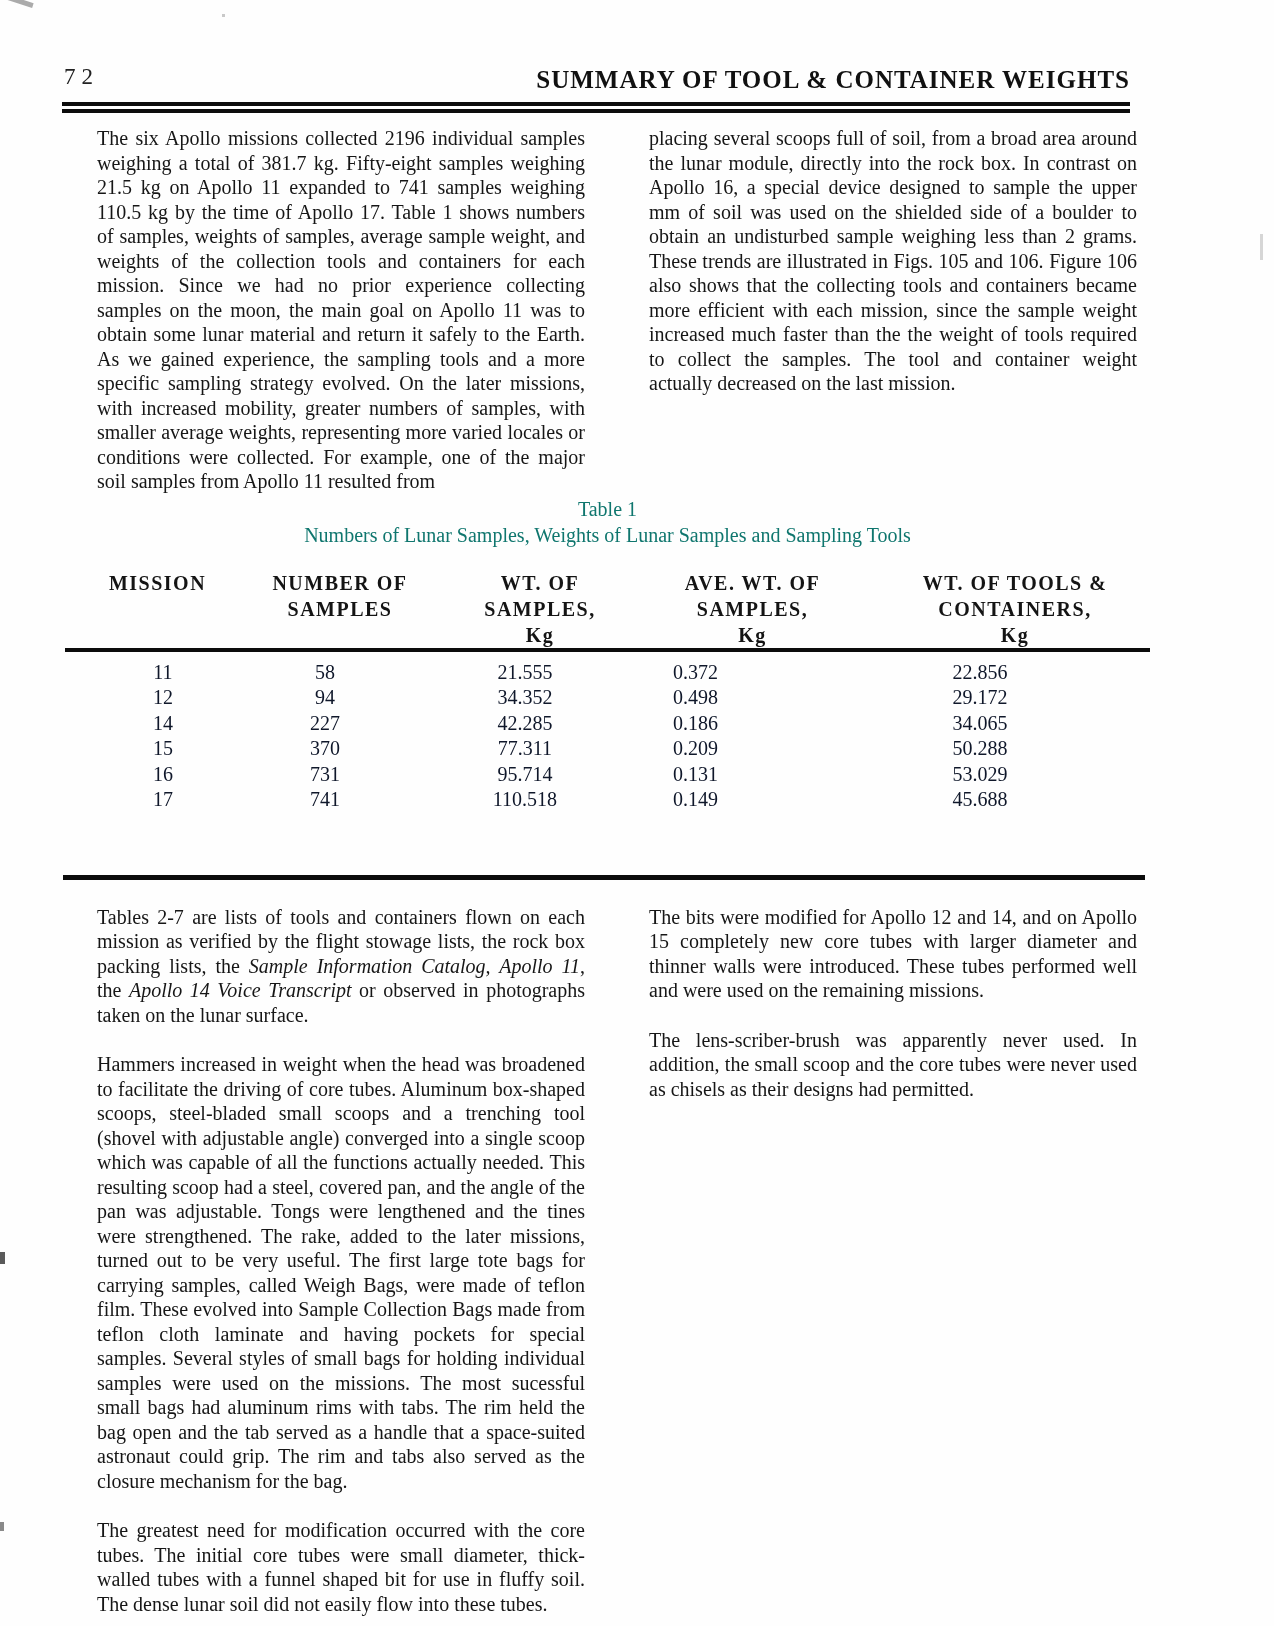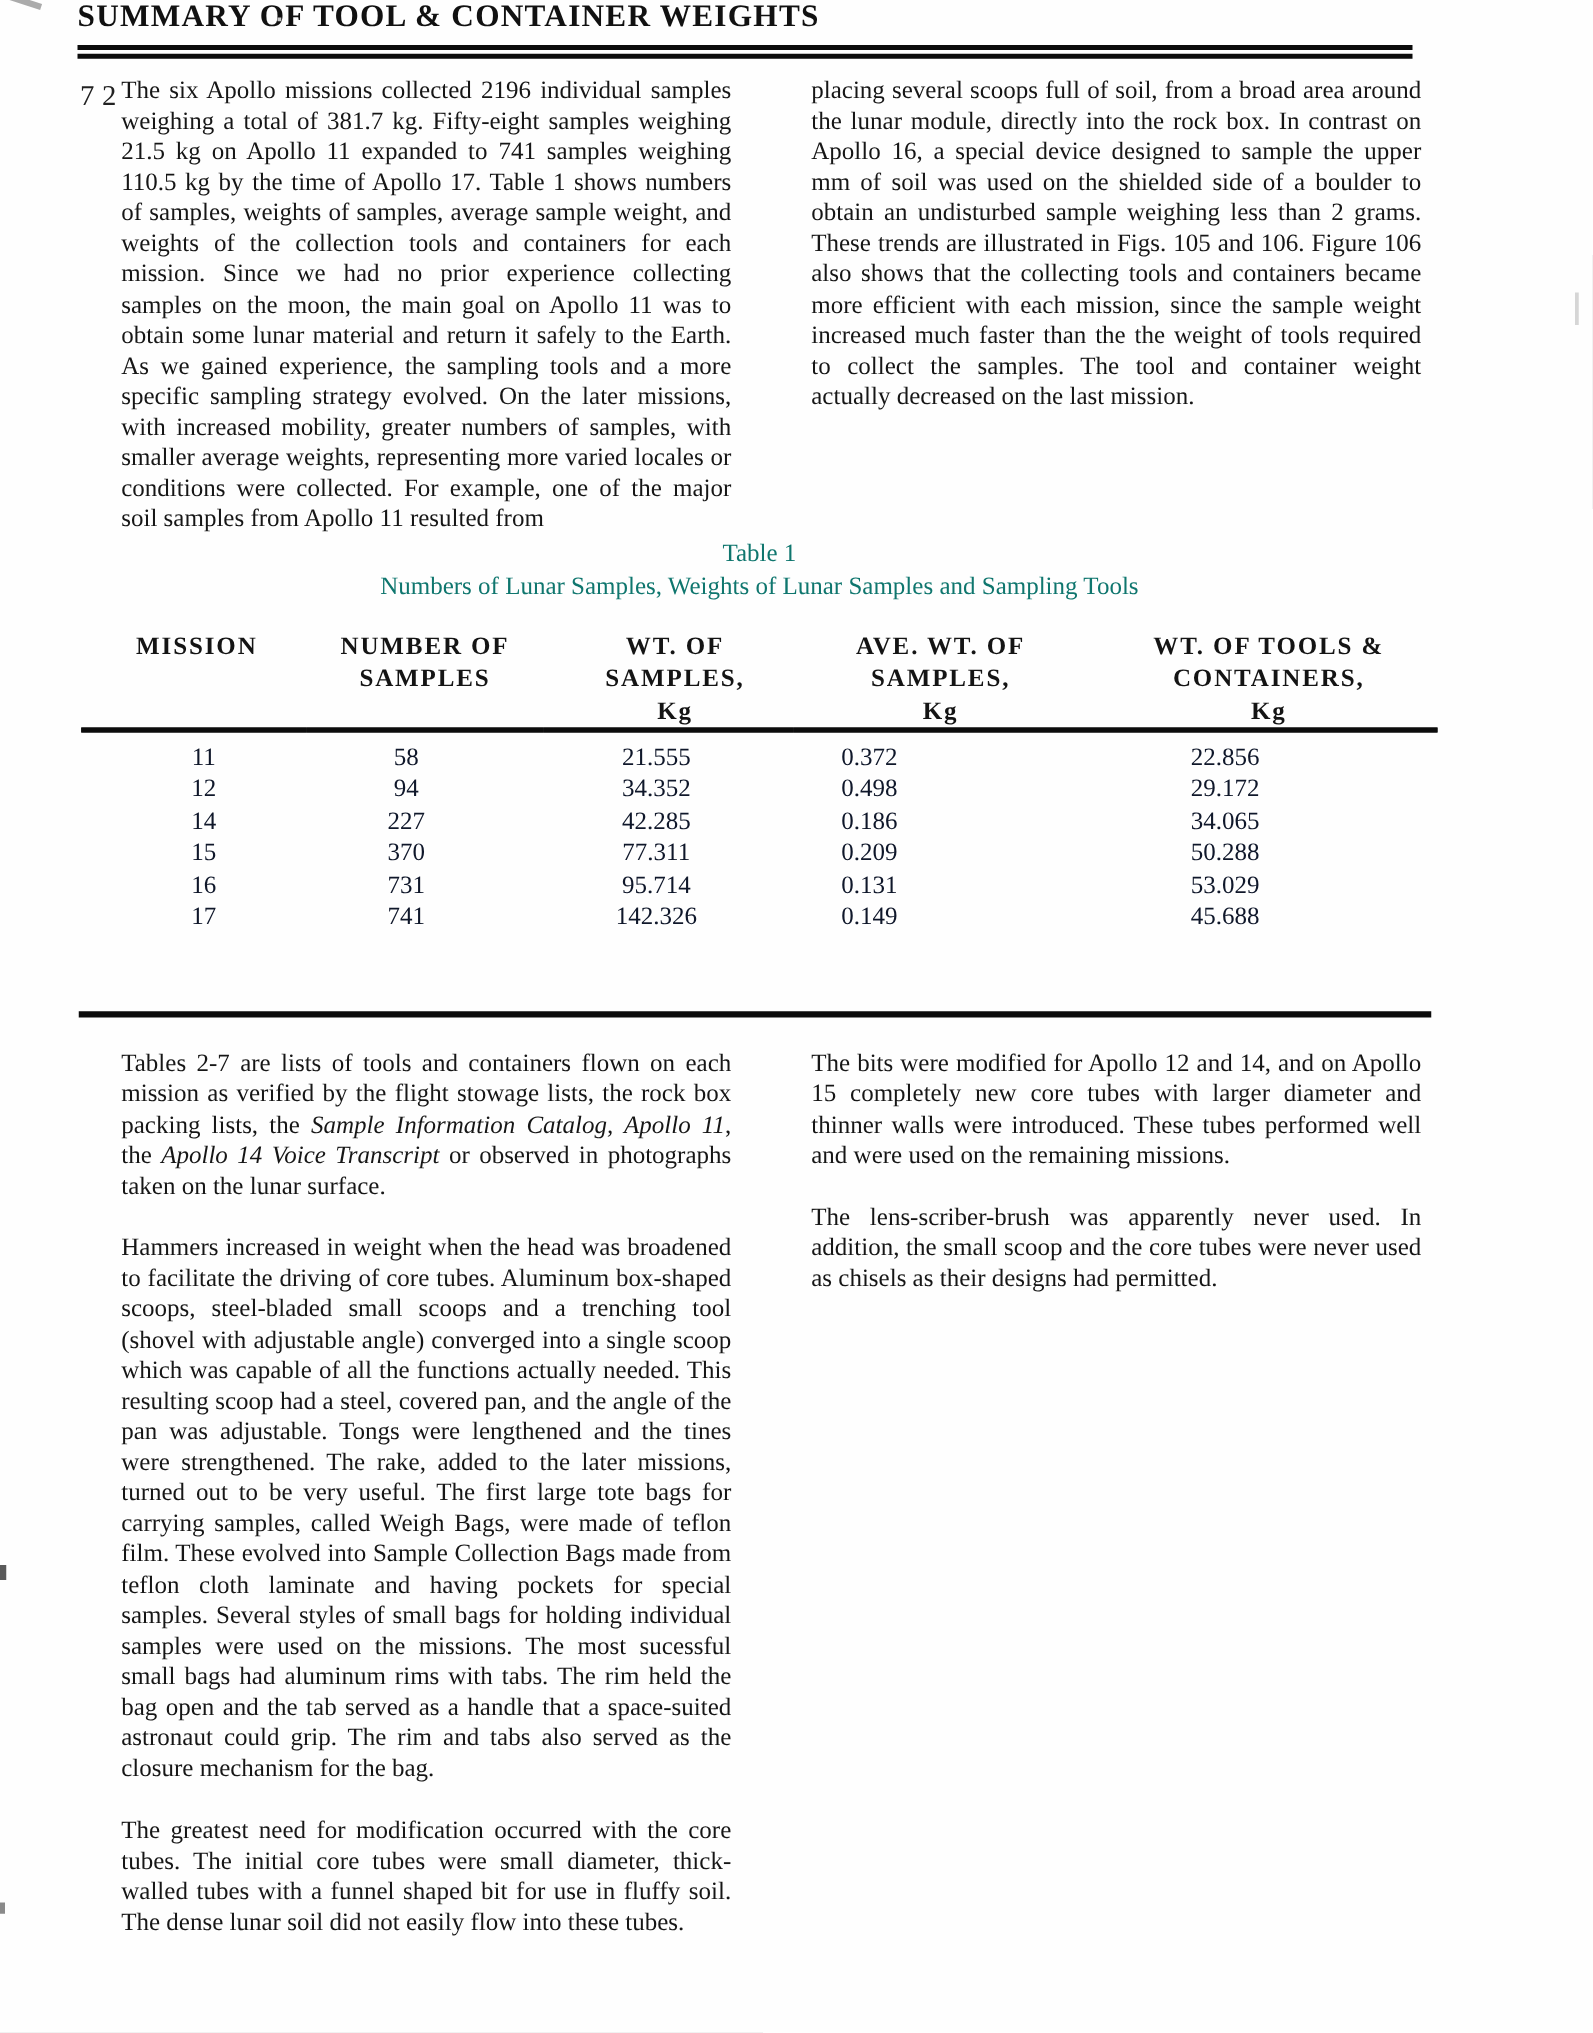--- a/index.html
+++ b/index.html
@@ -11,23 +11,24 @@
     color:#1a1a1a;
     font-family:"Liberation Serif", serif;
     overflow:hidden;
   }
   
   .page-number{
     position:absolute;left:64px;top:64px;
     font-size:23px;letter-spacing:6px;color:#222;
   }
   .masthead{
-    margin:0 62px 0 62px;
+    margin:12px 62px 0 62px;
+    padding-top:54px;
     width:1068px;
-    text-align:left;
+    text-align:right;
   }
   .doc-title{
     font-size:25px;font-weight:bold;letter-spacing:1px;
     color:#111;
     white-space:nowrap;
   }
   .double-rule{
     margin:8px 0 0 62px;
     width:1068px;height:3px;
     border-top:4px solid #0c0c0c;
@@ -199,21 +200,21 @@
       <tr>
         <td class="d1">16</td>
         <td class="d2">731</td>
         <td class="d3">95.714</td>
         <td class="d4">0.131</td>
         <td class="d5">53.029</td>
       </tr>
       <tr>
         <td class="d1">17</td>
         <td class="d2">741</td>
-        <td class="d3">142.326</td>
+        <td class="d3">110.518</td>
         <td class="d4">0.149</td>
         <td class="d5">45.688</td>
       </tr>
     </tbody>
   </table>
 
   <div class="section-rule"></div>
 
   <div class="twocol bottom">
     <div class="col">

